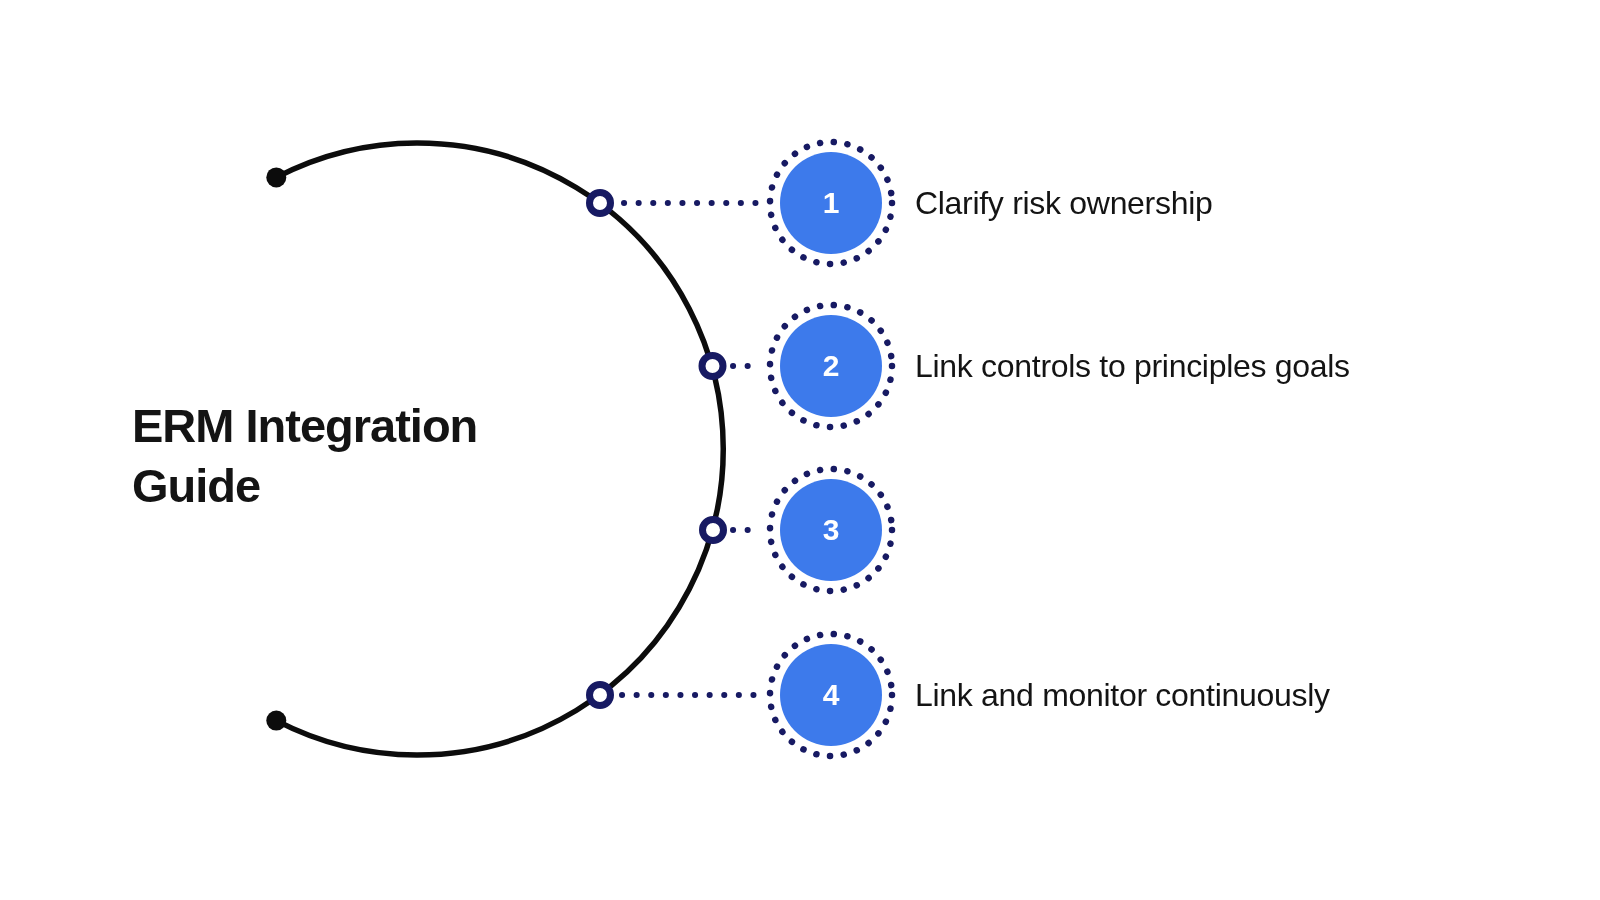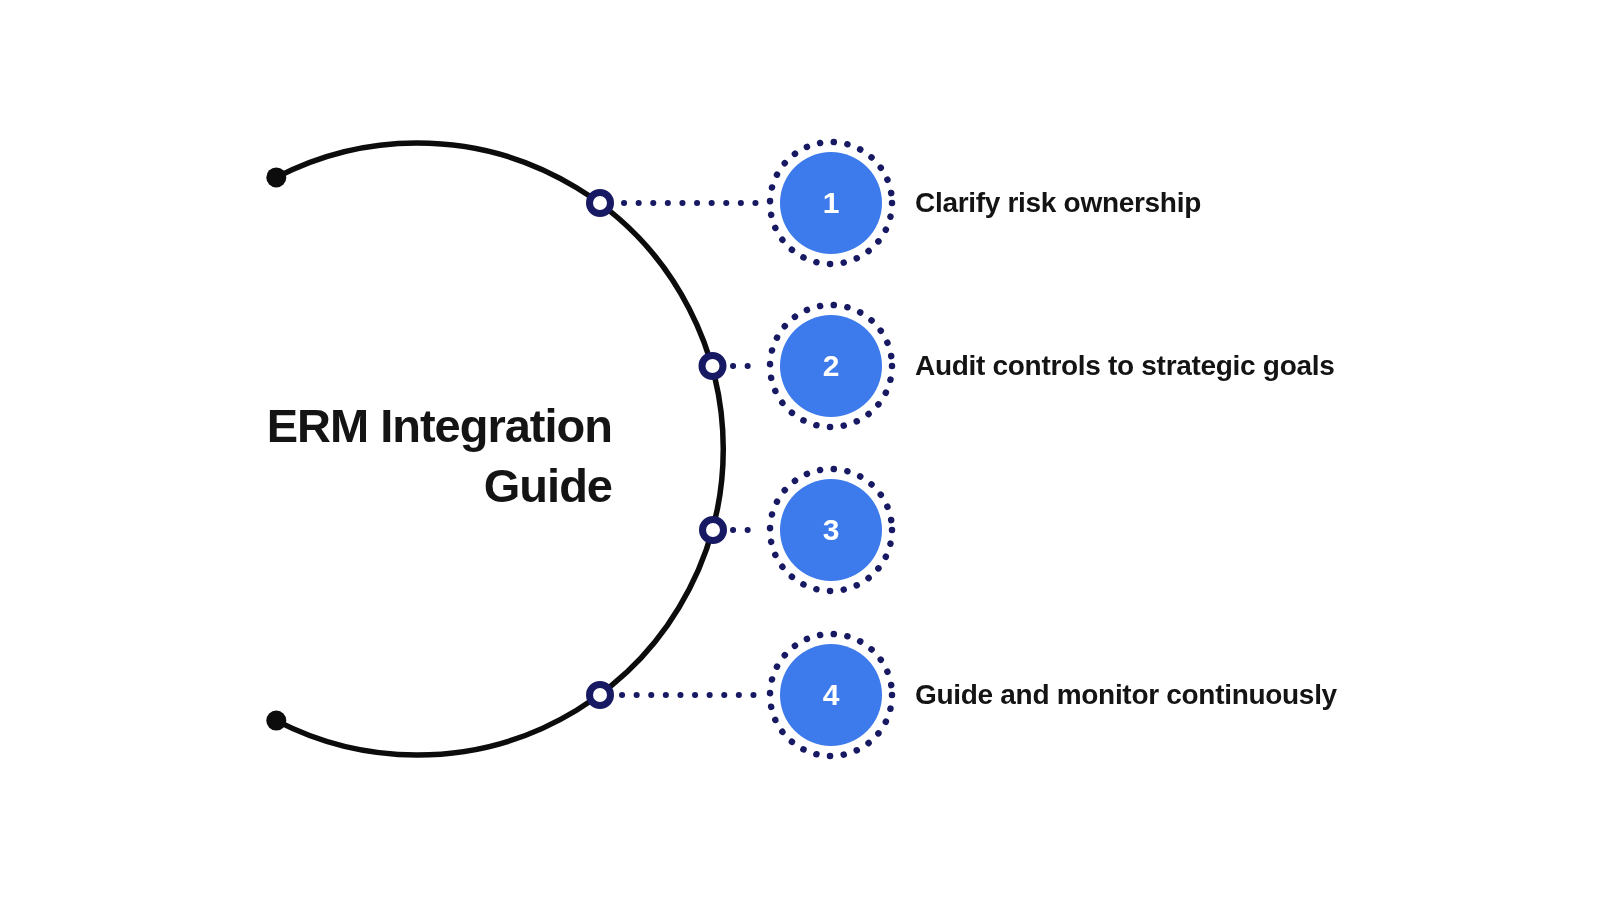--- a/index.html
+++ b/index.html
@@ -19,21 +19,21 @@
   .stage{position:absolute;inset:0;}
   svg.arc-layer{position:absolute;left:0;top:0;pointer-events:none;}
   .arc-curve{fill:none;stroke:#0c0c0c;stroke-width:5.5;}
   .end-dot{fill:#0c0c0c;}
   .dotline{stroke:var(--navy);stroke-width:6;stroke-linecap:round;stroke-dasharray:0.1 14.5;fill:none;}
   .node{fill:#ffffff;stroke:var(--navy);stroke-width:7;}
 
   .page-title{
     position:absolute;
     left:132px;top:396px;width:480px;
-    text-align:right;
+    text-align:left;
     font-size:47px;line-height:60px;
     font-weight:700;color:var(--ink);
     letter-spacing:-1px;
   }
 
   .step{
     position:absolute;left:0;width:1600px;height:140px;
   }
   .ring{
     position:absolute;left:766px;top:5px;width:130px;height:130px;
@@ -47,21 +47,21 @@
     width:102px;height:102px;border-radius:50%;
     background:var(--accent);
     display:flex;align-items:center;justify-content:center;
   }
   .badge span{
     color:#ffffff;font-size:30px;font-weight:700;
   }
   .step-label{
     position:absolute;left:915px;top:50%;
     transform:translateY(-50%);
-    font-size:28px;font-weight:700;color:var(--ink);
+    font-size:32px;font-weight:400;color:var(--ink);
     letter-spacing:-0.3px;white-space:nowrap;
   }
 </style>
 </head>
 <body>
 
 <div class="stage">
 
   <svg class="arc-layer" width="1600" height="900" viewBox="0 0 1600 900">
     <path class="arc-curve" d="M 276.3 177.4 A 306 306 0 1 1 276.3 720.6"></path>
@@ -91,35 +91,35 @@
     <div class="step-label">Clarify risk ownership</div>
   </div>
 
   <div class="step" style="top:296px">
     <svg class="ring" viewBox="0 0 130 130">
       <circle cx="65" cy="65" r="61"></circle>
     </svg>
     <div class="badge">
       <span>2</span>
     </div>
-    <div class="step-label">Audit controls to strategic goals</div>
+    <div class="step-label">Link controls to principles goals</div>
   </div>
 
   <div class="step" style="top:460px">
     <svg class="ring" viewBox="0 0 130 130">
       <circle cx="65" cy="65" r="61"></circle>
     </svg>
     <div class="badge">
       <span>3</span>
     </div>
   </div>
 
   <div class="step" style="top:625px">
     <svg class="ring" viewBox="0 0 130 130">
       <circle cx="65" cy="65" r="61"></circle>
     </svg>
     <div class="badge">
       <span>4</span>
     </div>
-    <div class="step-label">Guide and monitor continuously</div>
+    <div class="step-label">Link and monitor continuously</div>
   </div>
 
 </div>
 
 </body></html>

